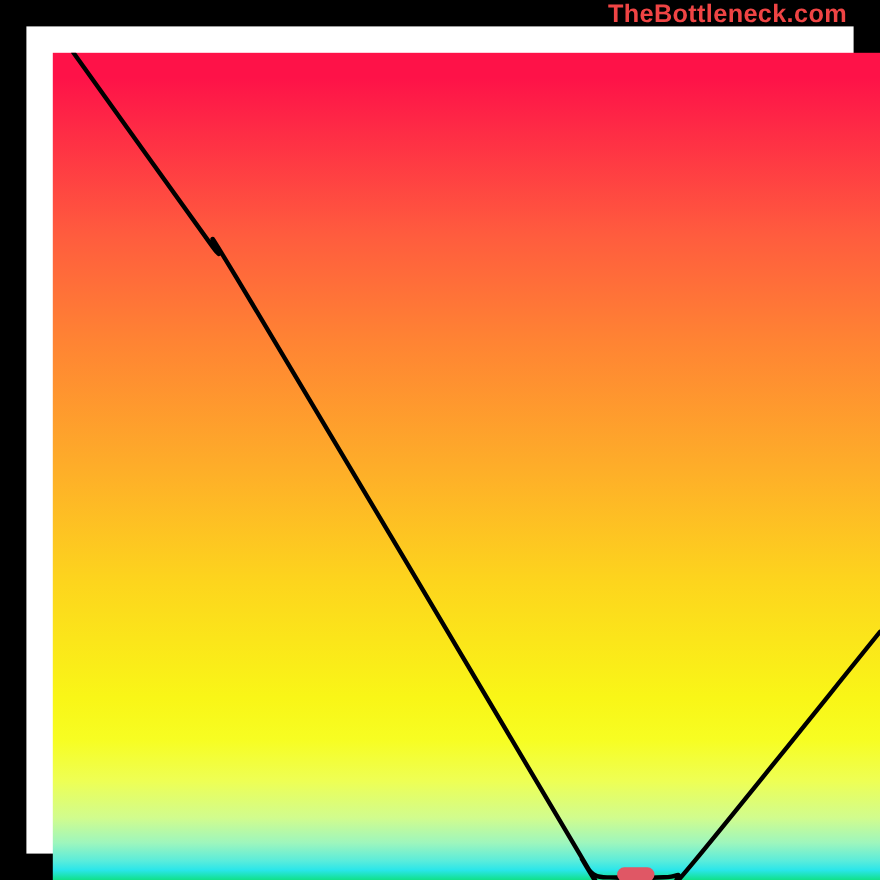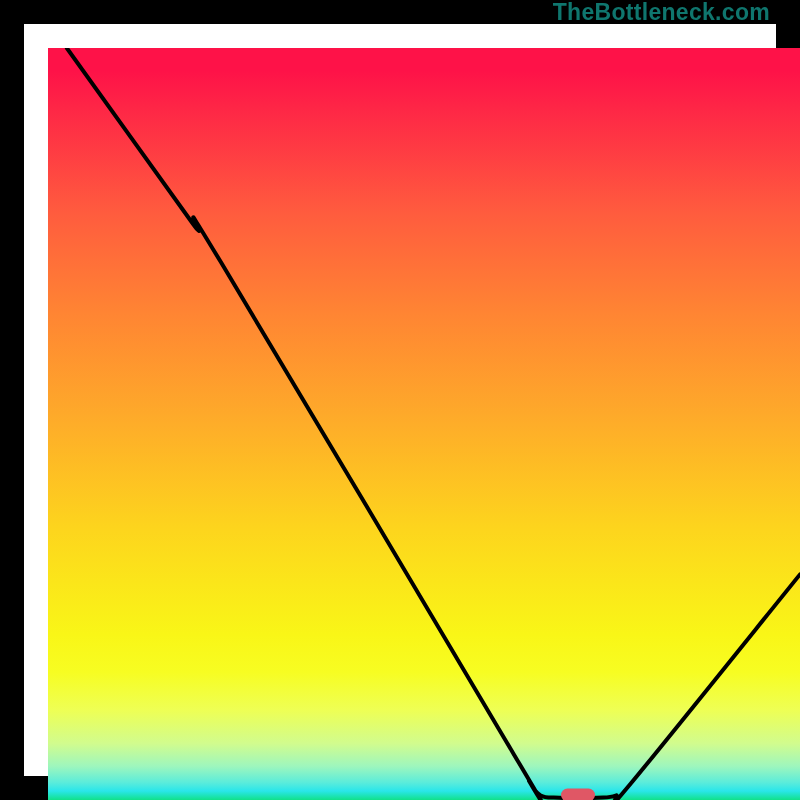--- a/index.html
+++ b/index.html
@@ -19,21 +19,21 @@
     box-sizing: border-box;
     border: 24px solid #000;
   }
   .watermark {
     position: absolute;
     top: -1px;
     right: 30px;
     font-family: Arial, Helvetica, sans-serif;
     font-weight: 700;
     font-size: 23px;
-    color: #0f766e;
+    color: #ef4444;
     letter-spacing: 0.3px;
     z-index: 5;
   }
   .plot {
     position: absolute;
     top: 24px;
     left: 24px;
     width: 752px;
     height: 752px;
   }

